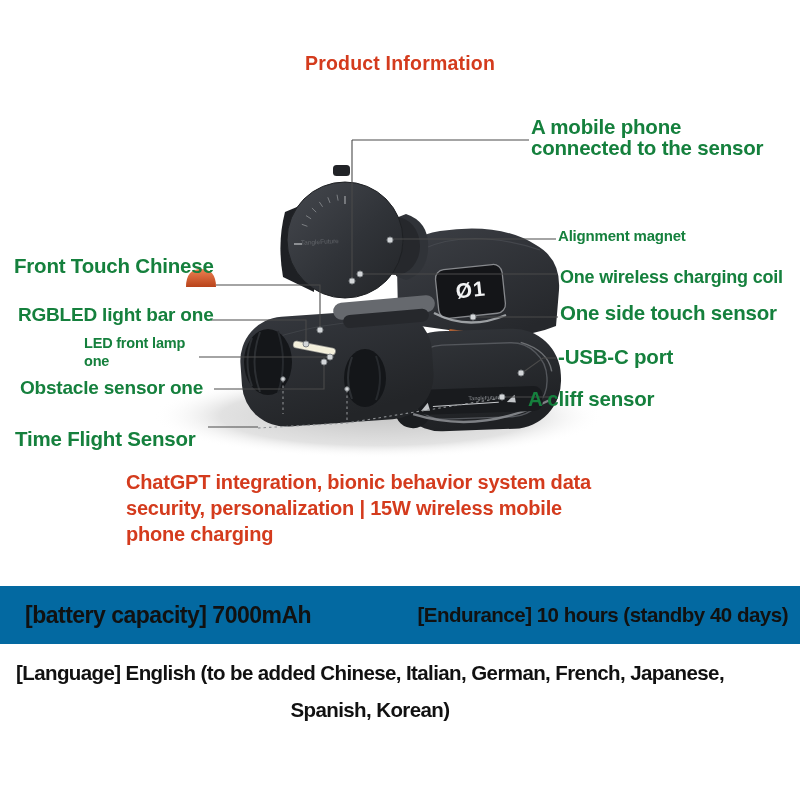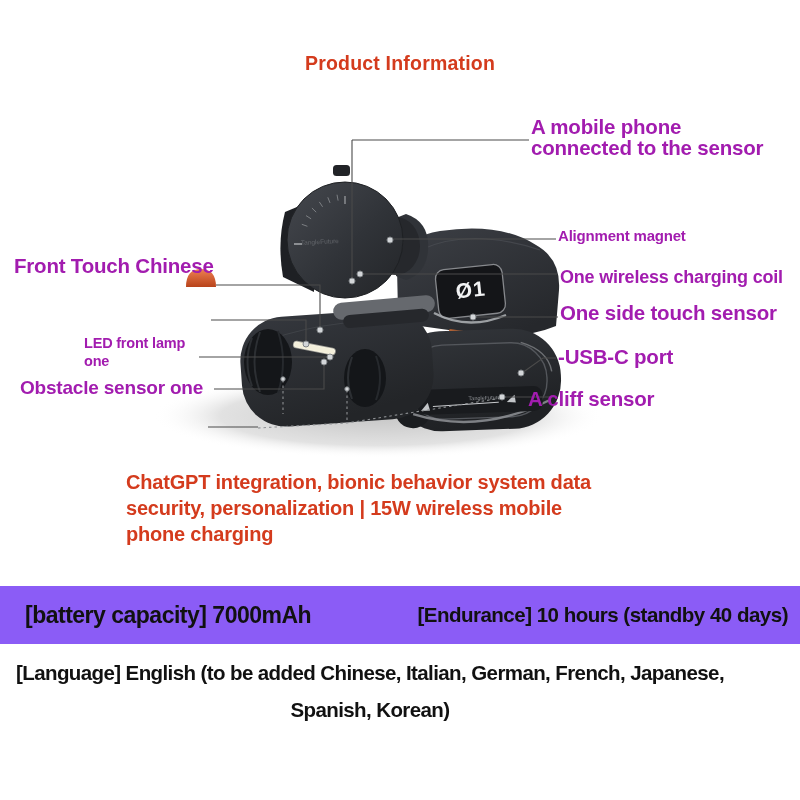--- a/index.html
+++ b/index.html
@@ -5,21 +5,21 @@
   html,body{margin:0;padding:0;background:#ffffff;}
   #stage{
     position:relative;width:800px;height:800px;background:#ffffff;overflow:hidden;
     font-family:"Liberation Sans",sans-serif;color:#131313;
   }
   .abs{position:absolute;}
   #page-title{
     top:52px;left:0;width:800px;text-align:center;
     font-size:19.5px;font-weight:700;letter-spacing:0.2px;
   }
-  .lbl{position:absolute;font-weight:700;color:#a21caf;line-height:1.08;letter-spacing:-0.2px;}
+  .lbl{position:absolute;font-weight:700;color:#15803d;line-height:1.08;letter-spacing:-0.2px;}
   .lbl.big{font-size:20.5px;}
   .lbl.med{font-size:19px;}
   .lbl.sml{font-size:14.5px;line-height:1.25;}
   #highlight{
     left:126px;top:469px;width:540px;
     font-size:20px;line-height:26px;font-weight:700;letter-spacing:-0.2px;
   }
   .bar{
     position:absolute;left:0;width:800px;display:flex;align-items:center;
     font-weight:700;letter-spacing:-0.5px;color:#111;
@@ -176,37 +176,39 @@
       <circle cx="283" cy="379" r="2.2"></circle>
       <circle cx="347" cy="389" r="2.2"></circle>
     </g>
 
     <path d="M186,287 Q186,269 201,269 Q216,269 216,287 Z" fill="url(#gDome)"></path>
   </svg>
 
   <div id="page-title" class="abs" style="color:#d43b1d">Product Information</div>
 
   <div class="lbl big" style="left:14px;top:255px;">Front Touch Chinese</div>
+  <div class="lbl med" style="left:18px;top:305px;">RGBLED light bar one</div>
   <div class="lbl sml" style="left:84px;top:334px;width:112px;">LED front lamp one</div>
   <div class="lbl med" style="left:20px;top:378px;">Obstacle sensor one</div>
+  <div class="lbl big" style="left:15px;top:428px;">Time Flight Sensor</div>
 
   <div class="lbl big" style="left:531px;top:116px;width:240px;line-height:21px;">A mobile phone connected to the sensor</div>
   <div class="lbl sml" style="left:558px;top:227px;font-size:15px;">Alignment magnet</div>
   <div class="lbl sml" style="left:560px;top:266px;font-size:18px;">One wireless charging coil</div>
   <div class="lbl big" style="left:560px;top:302px;">One side touch sensor</div>
   <div class="lbl big" style="left:558px;top:346px;">-USB-C port</div>
   <div class="lbl big" style="left:528px;top:388px;">A cliff sensor</div>
 
   <div id="highlight" class="abs" style="color:#d43b1d">
     <div>ChatGPT integration, bionic behavior system data</div>
     <div>security, personalization | 15W wireless mobile</div>
     <div>phone charging</div>
   </div>
 
-  <div id="bar-battery" class="bar" style="background:#8b5cf6">
+  <div id="bar-battery" class="bar" style="background:#0369a1">
     <span class="left">[battery capacity] 7000mAh</span>
     <span class="right">[Endurance] 10 hours (standby 40 days)</span>
   </div>
 
   <div id="lang1" class="langline">[Language] English (to be added Chinese, Italian, German, French, Japanese,</div>
   <div id="lang2" class="langline">Spanish, Korean)</div>
 
 
 </div>
 

